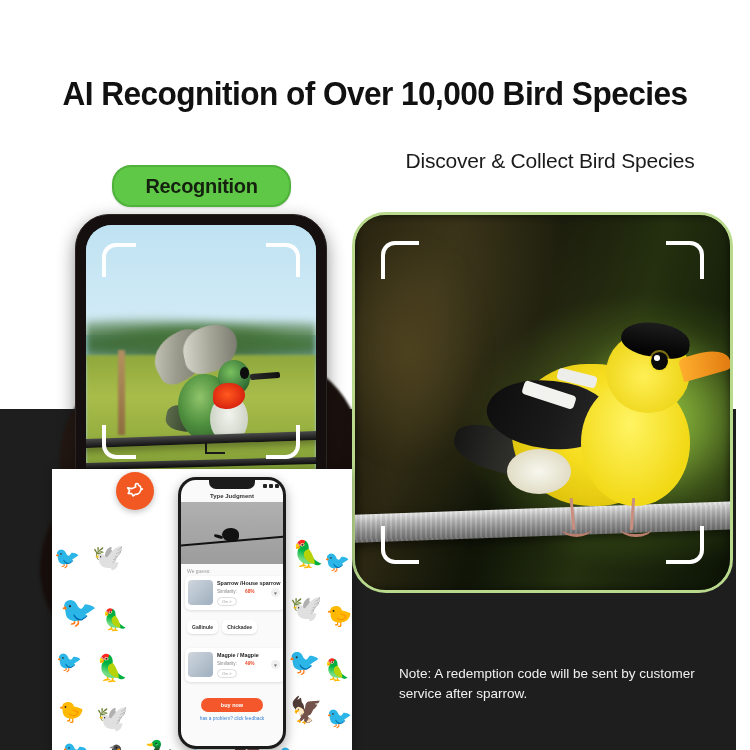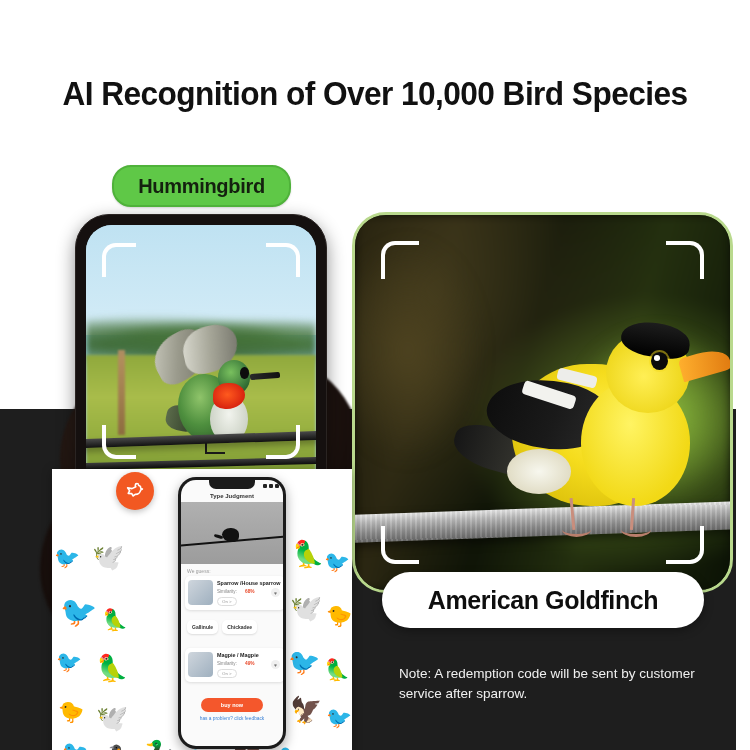--- a/index.html
+++ b/index.html
@@ -281,20 +281,21 @@
 </style>
 </head>
 <body>
 
 <div class="stage">
 
   <div class="bg-white"></div>
   <div class="bg-dark"></div>
 
   <div class="headline">AI Recognition of Over 10,000 Bird Species</div>
+  <div class="subtitle">Discover &amp; Collect Bird Species</div>
 
   <div class="hand"></div>
   <div class="hand2"></div>
 
   <div class="phone-left">
     <div class="screen">
       <div class="sky"></div>
       <div class="treeline"></div>
       <div class="field"></div>
       <div class="post"></div>
@@ -313,21 +314,21 @@
       <div class="perch-l"></div>
       <div class="perch-l2"></div>
       <div class="corner c-tl" style="left:16px;top:18px;"></div>
       <div class="corner c-tr" style="right:16px;top:18px;"></div>
       <div class="corner c-bl" style="left:16px;bottom:16px;"></div>
       <div class="corner c-br" style="right:16px;bottom:16px;"></div>
     </div>
   </div>
 
   <div class="hb-badge">
-    <span>Hummingbird</span>
+    <span>Recognition</span>
   </div>
 
   <div class="gf-panel">
     <div class="gf-bg"></div>
     <div class="gf-blur2"></div>
     <div class="gf-blur3"></div>
     <div class="rail">
         <div class="rail-tex"></div>
       </div>
     <div class="finch">
@@ -348,23 +349,20 @@
       <div class="fleg b"></div>
       <div class="ffoot a"></div>
       <div class="ffoot b"></div>
     </div>
     <div class="corner c-tl" style="left:26px;top:26px;width:34px;height:34px;"></div>
     <div class="corner c-tr" style="right:26px;top:26px;width:34px;height:34px;"></div>
     <div class="corner c-bl" style="left:26px;bottom:26px;width:34px;height:34px;"></div>
     <div class="corner c-br" style="right:26px;bottom:26px;width:34px;height:34px;"></div>
   </div>
 
-  <div class="gf-label">
-    <span>American Goldfinch</span>
-  </div>
 
   <div class="note">Note: A redemption code will be sent by customer service after sparrow.</div>
 
   <div class="collage">
     <span class="bird sm" style="left:2px;top:78px;">🐦</span>
     <span class="bird" style="left:40px;top:75px;">🕊️</span>
     <span class="bird lg" style="left:8px;top:128px;">🐦</span>
     <span class="bird sm" style="left:50px;top:140px;">🦜</span>
     <span class="bird sm" style="left:4px;top:182px;">🐦</span>
     <span class="bird" style="left:44px;top:186px;">🦜</span>

